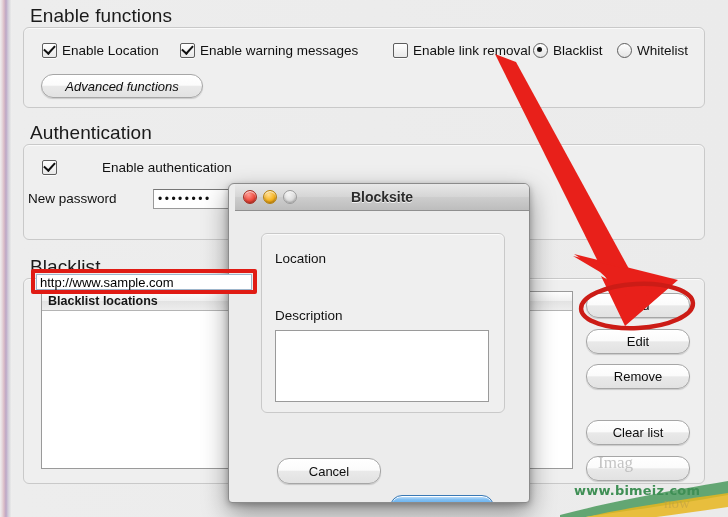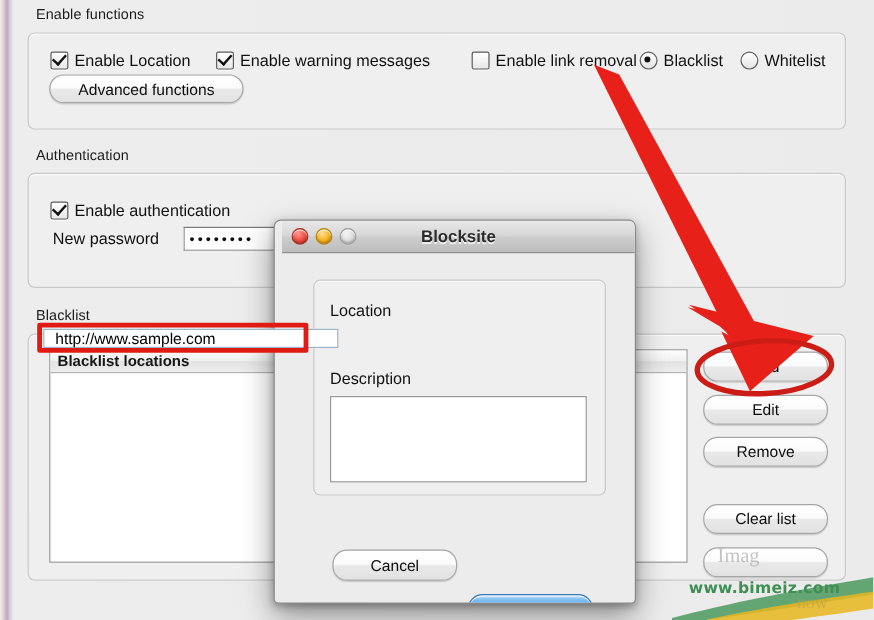--- a/index.html
+++ b/index.html
@@ -27,21 +27,21 @@
     background: linear-gradient(to right,
        #efeef0 0px, #e7d9dd 2px, #d9b9c4 4px, #b9a3c4 6px, #cfc9d8 8px, #e9ebe9 11px);
     opacity: .95;
     pointer-events: none;
     z-index: 5;
   }
 
   
   .grp-title {
     position: absolute;
-    font-size: 12px;
+    font-size: 19px;
     color: #1a1a1a;
     letter-spacing: .1px;
   }
   .grp-box {
     position: absolute;
     background: #efefef;
     border: 1px solid #c9c9c9;
     border-radius: 6px;
     box-shadow: inset 0 1px 0 #fafafa;
   }
@@ -211,28 +211,28 @@
     width: 226px; height: 25px;
     border: 4px solid #e01b14;
     border-radius: 2px;
     box-sizing: border-box;
     z-index: 3;
     pointer-events: none;
   }
   #loc-field {
     position: absolute;
     left: 36px; top: 274px;
-    width: 246px; height: 15px;
+    width: 216px; height: 15px;
     background: #fff;
     border: 1px solid #9eb5cb;
     box-sizing: border-box;
     font-size: 13px;
     display: flex;
     align-items: center;
-    padding: 0 9px;
+    padding: 0 3px;
     line-height: 1;
     z-index: 2;
     height: 16px;
   }
   .aqua-blue {
     background: linear-gradient(to bottom,#cfe6fb 0%,#84c1f3 14%,#3f9ae9 48%,#2f8fe4 52%,#8cc8f6 88%,#d7edfd 100%);
     border: 1px solid #3a79b5;
     color: #000;
     font-weight: bold;
     margin-top: 37px;
@@ -318,31 +318,31 @@
   <div class="ctl-row" style="left:533px; top:43px;">
     <span class="rd checked"></span>
     <span>Blacklist</span>
   </div>
 
   <div class="ctl-row" style="left:617px; top:43px;">
     <span class="rd"></span>
     <span>Whitelist</span>
   </div>
 
-  <div class="btn" style="left:41px; top:62px; width:160px; height:22px;">Advanced functions</div>
+  <div class="btn" style="left:41px; top:74px; width:160px; height:22px;font-style:italic;">Advanced functions</div>
 
   <div class="grp-title" style="left:30px; top:122px;">Authentication</div>
   <div class="grp-box" style="left:23px; top:144px; width:680px; height:94px;"></div>
 
-  <div class="ctl-row" style="left:42px; top:168px;">
+  <div class="ctl-row" style="left:42px; top:160px;gap:40px;">
     <span class="cb checked"></span>
     <span>Enable authentication</span>
   </div>
 
-  <div class="ctl-row" style="left:44px; top:191px;">
+  <div class="ctl-row" style="left:28px; top:191px;">
     <span>New password</span>
   </div>
   <div class="field" style="left:153px; top:189px; width:230px; height:20px;">
     <span class="pw-dots">••••••••</span>
   </div>
 
   <div class="grp-title" style="left:30px; top:256px;">Blacklist</div>
   <div class="grp-box" style="left:23px; top:278px; width:680px; height:204px;"></div>
 
   <div class="listbox" style="left:41px; top:291px; width:532px; height:178px;">

